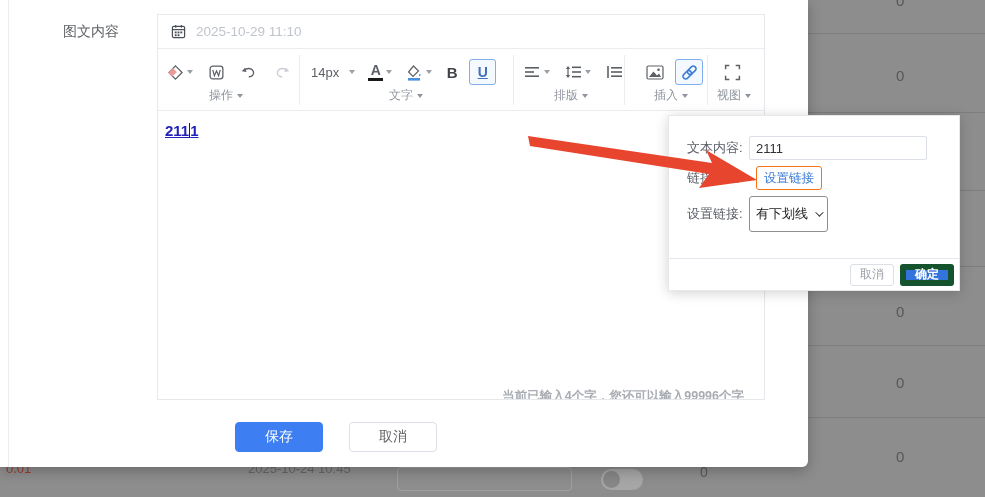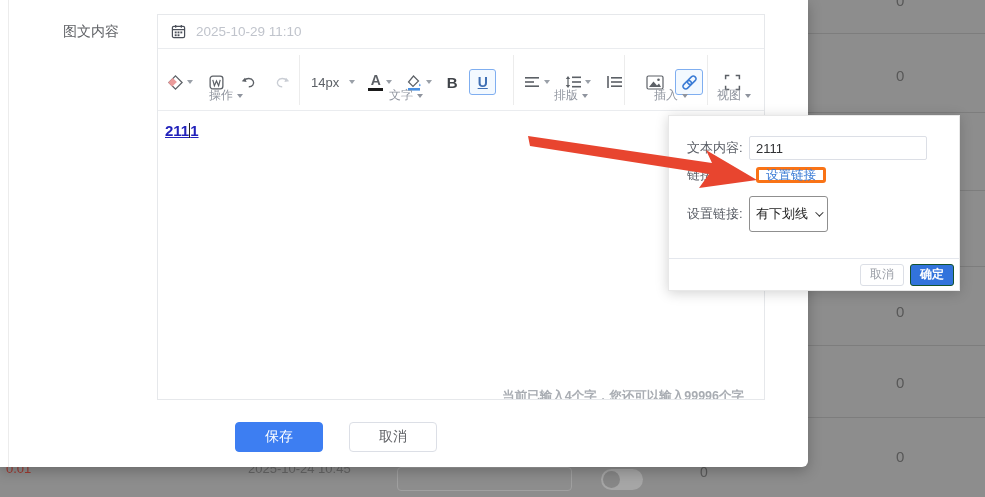--- a/index.html
+++ b/index.html
@@ -28,21 +28,21 @@
 
   
   #editor { position:absolute; left:157px; top:14px; width:608px; height:386px;
        border:1px solid #e6e8eb; background:#fff; }
   #date-row { position:relative; height:34px; border-bottom:1px solid #eaecef;
        display:flex; align-items:center; padding-left:13px; }
   #date-row .cal { margin-right:10px; display:inline-flex; }
   #date-row .date-text { color:#c0c4cc; font-size:13.5px; }
 
   #toolbar { position:relative; height:62px; border-bottom:1px solid #eaecef; }
-  .tb-group { position:absolute; top:18px; height:30px; display:flex; align-items:center; }
+  .tb-group { position:absolute; top:8px; height:30px; display:flex; align-items:center; }
   .tb-sep { position:absolute; top:6px; width:1px; height:50px; background:#ececec; }
   .tb-btn { display:inline-flex; align-items:center; justify-content:center; height:26px;
        min-width:20px; padding:0 3px; cursor:pointer; color:#5c6066; }
   .tb-btn.active { border:1px solid #7faef0; border-radius:3px; background:#f3f9ff; }
   .caret { width:0; height:0; border-left:3.5px solid transparent; border-right:3.5px solid transparent;
        border-top:4.5px solid #9aa0a8; margin-left:3px; }
   .tb-label { position:absolute; top:38px; transform:translateX(-50%); font-size:12px; color:#8f949e;
        display:flex; align-items:center; white-space:nowrap; }
   .tb-label .caret { border-top-color:#8f949e; margin-left:4px; }
   .fs-text { font-size:13px; color:#5c6066; }
@@ -65,32 +65,32 @@
   #cancel-btn { left:349px; background:#fff; color:#606266; border:1px solid #dcdfe6; }
 
   
   #popup { position:absolute; left:668px; top:115px; width:292px; height:176px; background:#fff;
        border:1px solid #e8e8e8; box-shadow:0 2px 12px rgba(0,0,0,.18); z-index:20; }
   .pp-row { position:absolute; left:18px; display:flex; align-items:center; }
   .pp-label { font-size:13px; color:#5a5e66; width:62px; }
   .pp-input { height:24px; border:1px solid #dcdfe6; border-radius:2px; font-size:13px;
        color:#303133; padding:0 6px; display:flex; align-items:center; background:#fff; }
   .pp-input.muted { color:#a8abb2; }
-  .set-link-btn { height:16px; margin-left:7px; padding:0 7px; border:3px solid #f97316; border-radius:3px;
+  .set-link-btn { height:24px; margin-left:7px; padding:0 7px; border:1px solid #f97316; border-radius:3px;
        color:#3a7bd5; font-size:12.5px; display:flex; align-items:center; background:#fff; cursor:pointer; }
   .pp-select { height:36px; border:1px solid #8f8f8f; border-radius:3px; padding:0 6px; font-size:13px;
        color:#222; display:flex; align-items:center; background:#fff; cursor:pointer; }
   .pp-select .chev { width:6px; height:6px; border-right:1.8px solid #333; border-bottom:1.8px solid #333;
        transform:rotate(45deg) translateY(-2px); margin-left:7px; }
   .pp-footer { position:absolute; left:0; right:0; bottom:0; height:32px; border-top:1px solid #e4e7ed;
        display:flex; align-items:center; justify-content:flex-end; padding-right:5px; gap:6px; }
   .pp-footer .btn { height:22px; border-radius:3px; font-size:12px; display:flex; align-items:center;
        justify-content:center; padding:0 9px; cursor:pointer; }
   .pp-cancel { border:1px solid #dcdfe6; color:#9a9ea6; background:#fff; }
-  .pp-ok { border:1px solid #14532d; background:#3273dc; color:#fff; font-weight:bold; }
+  .pp-ok { border:6px solid #14532d; background:#3273dc; color:#fff; font-weight:bold; }
 
   
   #arrow-svg { position:absolute; left:0; top:0; z-index:30; pointer-events:none; }
 
   svg.icon { display:block; }
 </style>
 </head>
 <body>
 
 <div id="stage">

